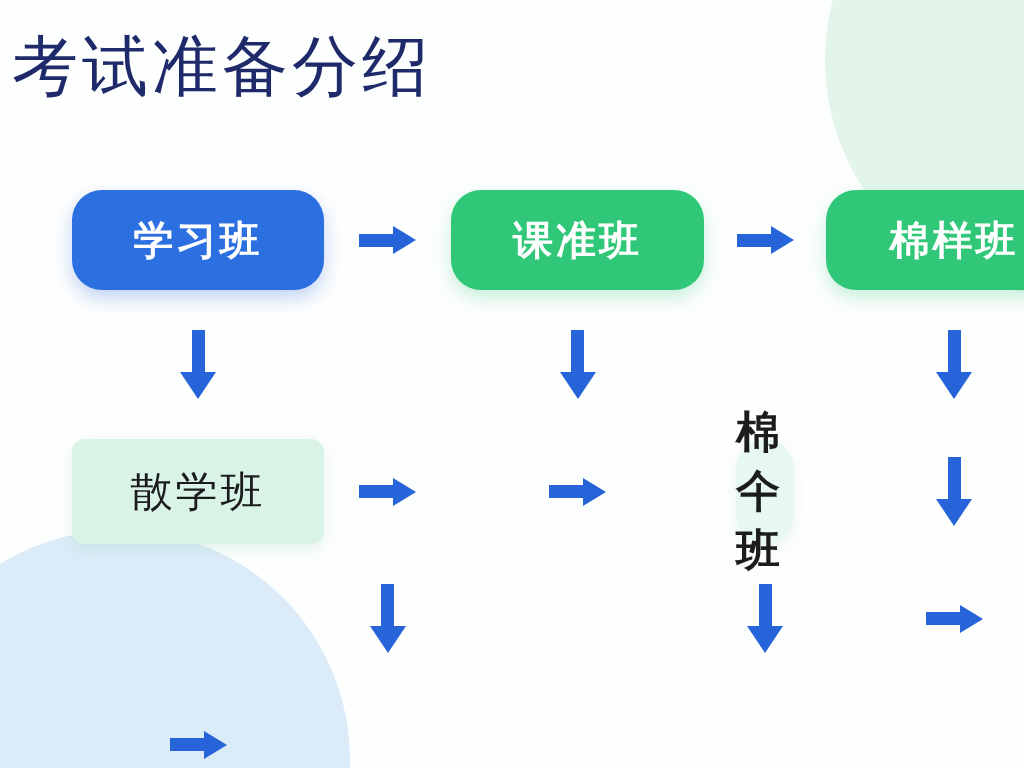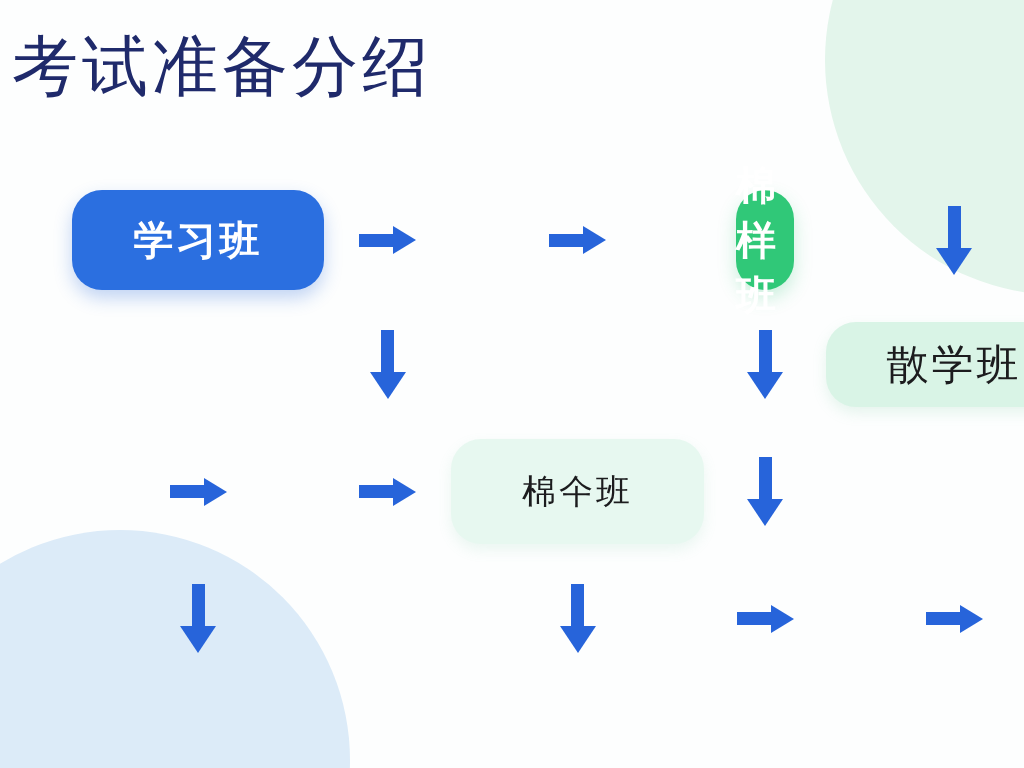--- a/index.html
+++ b/index.html
@@ -29,22 +29,22 @@
     gap:32px;
   }
   .node{
     display:flex;align-items:center;justify-content:center;
     border-radius:30px;font-size:40px;font-weight:700;letter-spacing:3px;
     color:#ffffff;
   }
   .node.blue{background:var(--blue);box-shadow:0 8px 18px rgba(37,99,216,.28);}
   .node.green{background:var(--green);box-shadow:0 8px 18px rgba(46,196,120,.25);}
   .node.mint{background:var(--mint);color:var(--dark_text);font-weight:400;font-size:42px;
-             box-shadow:0 6px 14px rgba(120,200,160,.18);}
-  .node.mint-light{background:var(--mint_light);color:var(--dark_text);font-weight:400;font-size:34px;
+             box-shadow:0 6px 14px rgba(120,200,160,.18);border-radius:13px;}
+  .node.mint-light{background:var(--mint_light);color:var(--dark_text);font-weight:700;font-size:44px;
              box-shadow:0 6px 14px rgba(120,200,160,.14);}
   .h-arrow{
     align-self:center;justify-self:center;
     display:flex;align-items:center;
   }
   .h-arrow .shaft{width:34px;height:13px;background:var(--arrow);}
   .h-arrow .head{
     width:0;height:0;
     border-top:14px solid transparent;border-bottom:14px solid transparent;
     border-left:23px solid var(--arrow);
@@ -71,20 +71,23 @@
 
 <div class="grid">
 
   <div class="node blue">
     <span>学习班</span>
   </div>
   <div class="h-arrow">
       <span class="shaft"></span>
       <span class="head"></span>
     </div>
+  <div class="node green">
+    <span>课准班</span>
+  </div>
   <div class="h-arrow">
       <span class="shaft"></span>
       <span class="head"></span>
     </div>
   <div class="node green">
     <span>棉样班</span>
   </div>
 
   <div class="v-arrow">
       <span class="shaft"></span>

